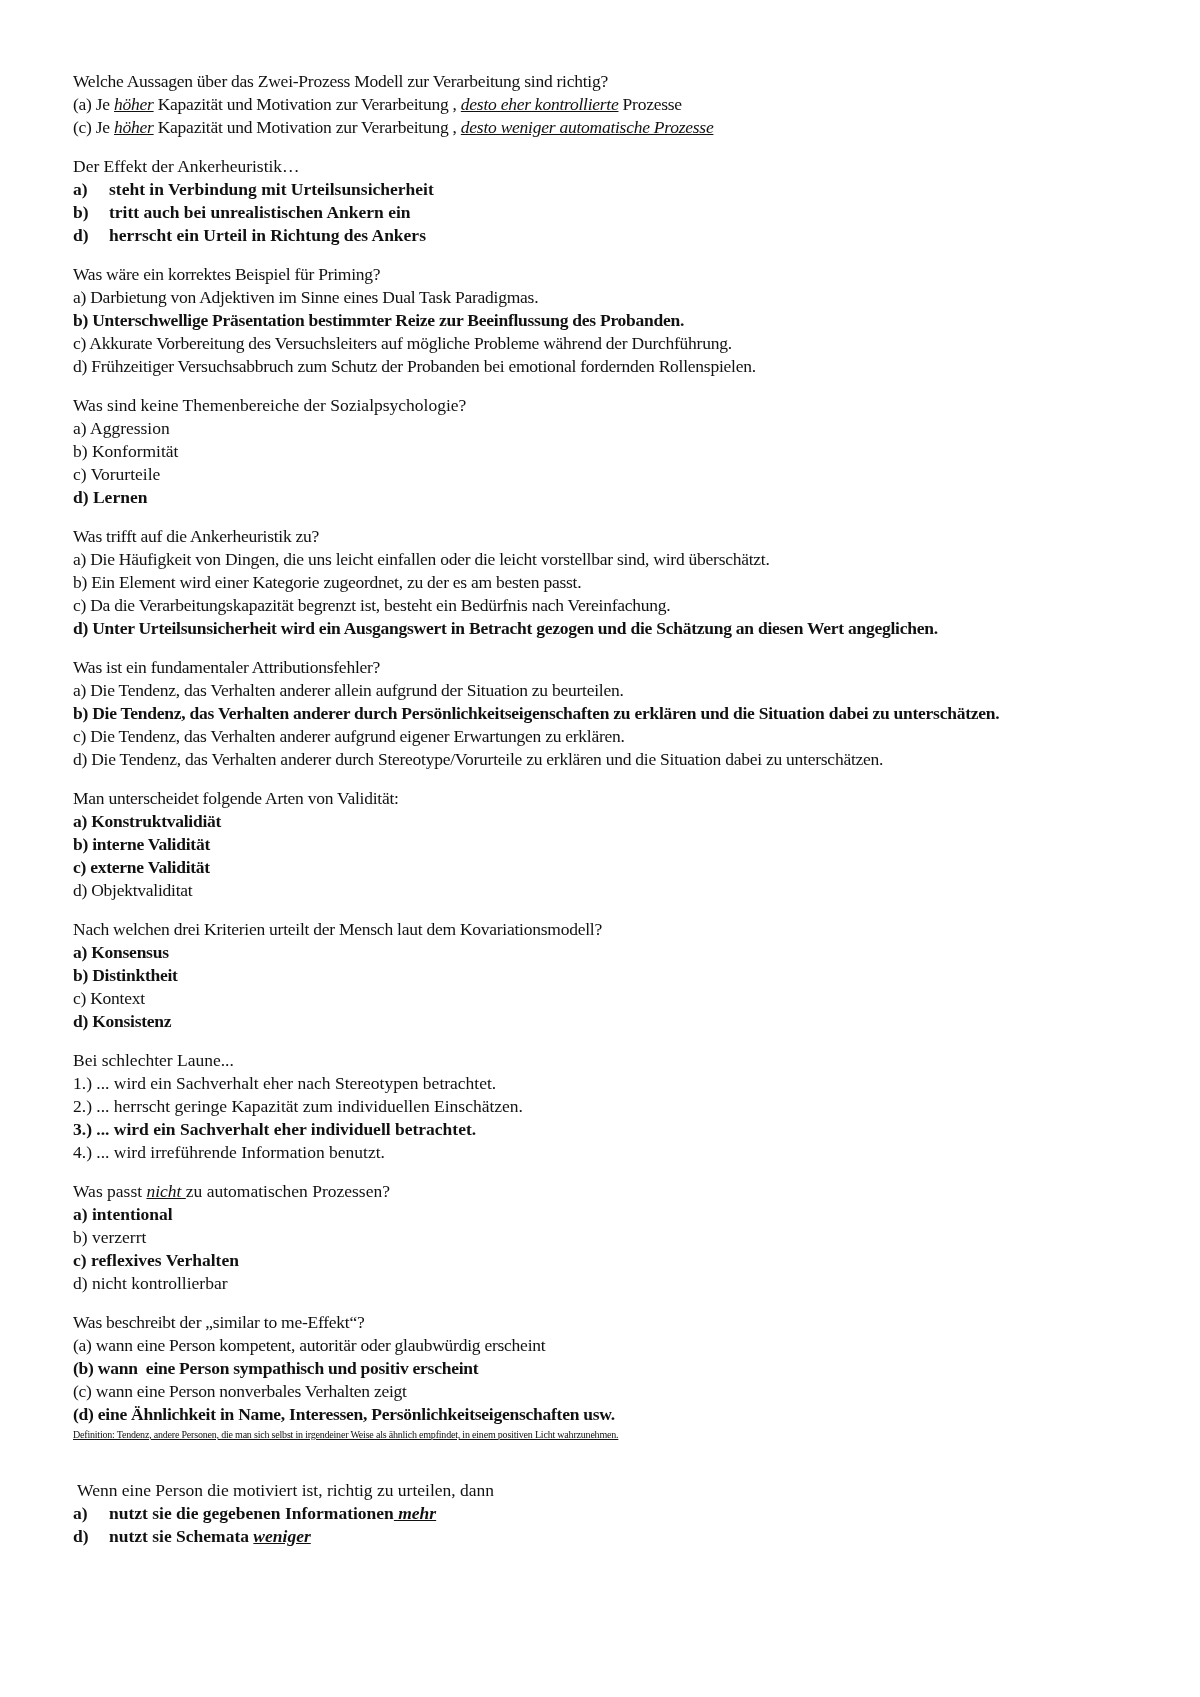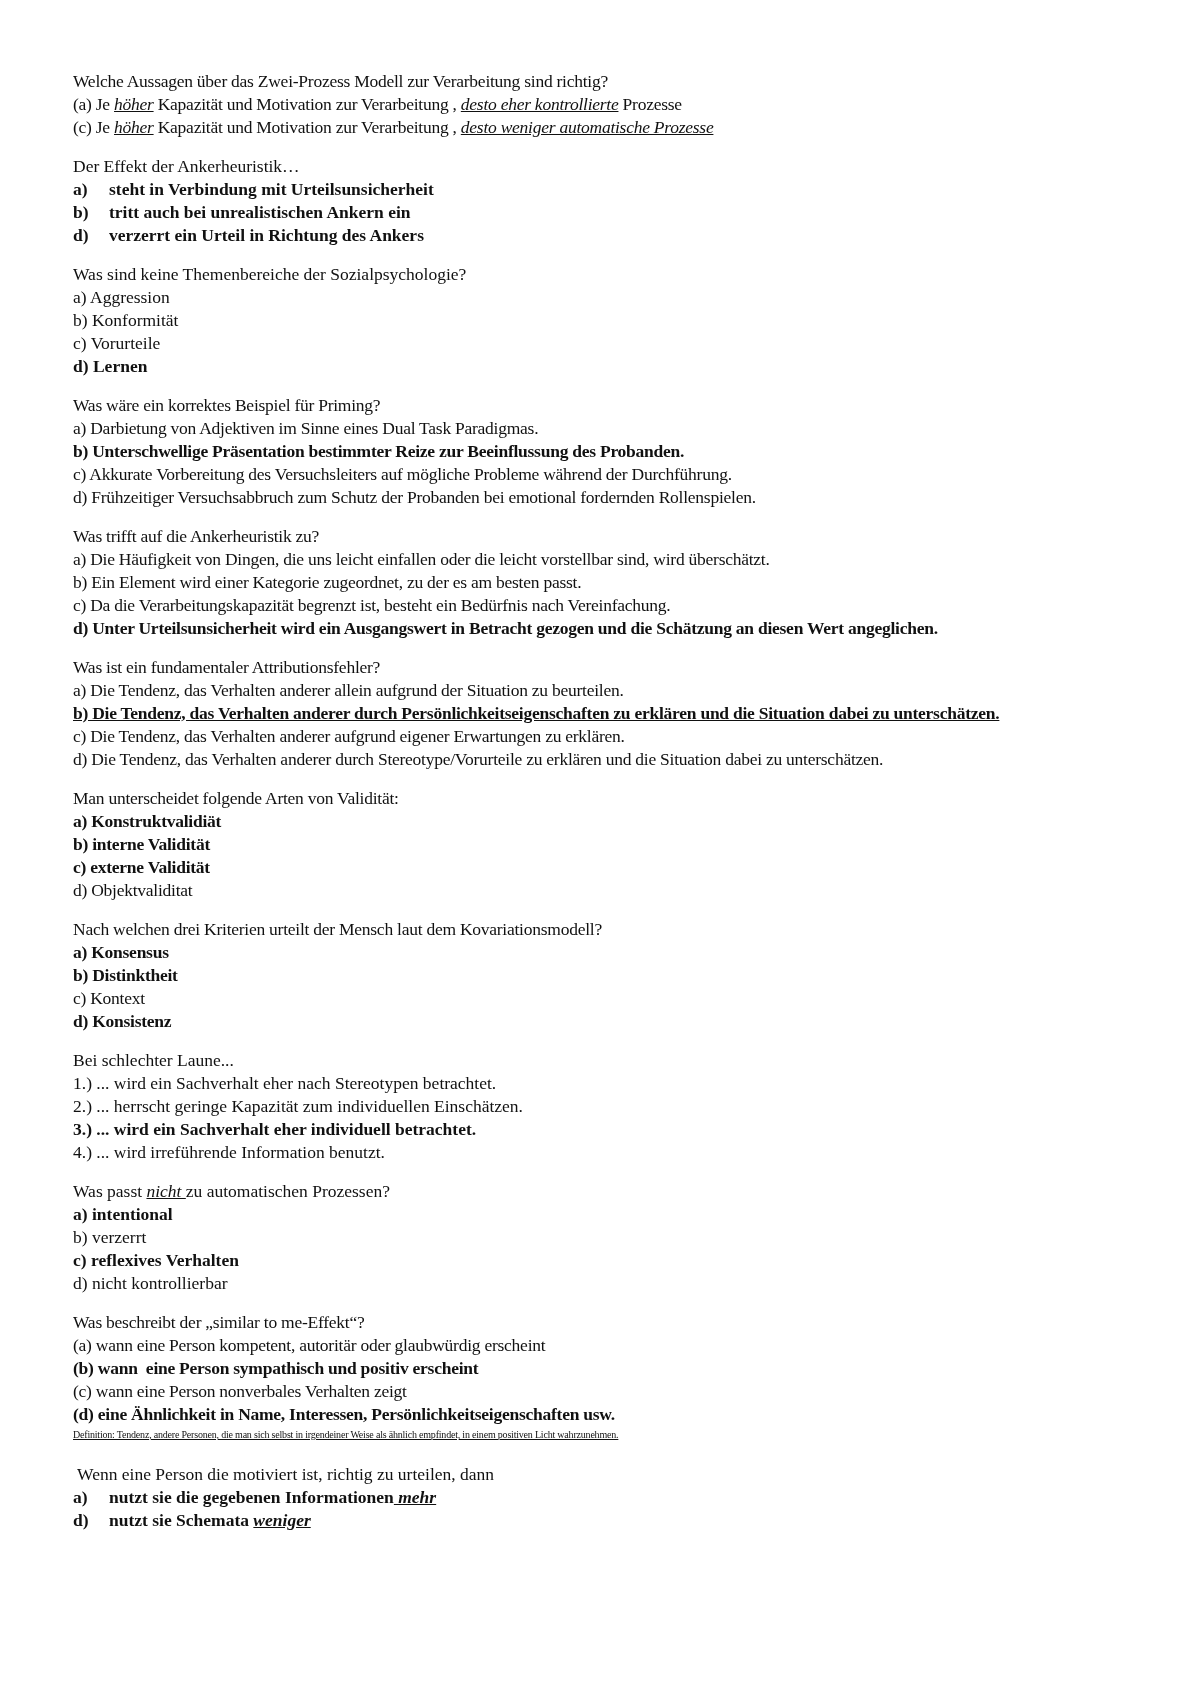--- a/index.html
+++ b/index.html
@@ -2,58 +2,58 @@
 <html><head>
   <meta charset="utf-8">
   <style>
     html, body { margin: 0; padding: 0; background: #ffffff; }
     body { width: 1200px; height: 1697px; position: relative; overflow: hidden;
            font-family: "Liberation Serif", serif; color: #111; }
     .page { position: absolute; left: 73px; top: 70px; width: 1080px; }
     .q { margin: 0 0 16px 0; }
     .line { font-size: 17.5px; line-height: 23px; white-space: nowrap; }
     .narrow { font-size: 17px; letter-spacing: -0.25px; }
-    .wrap { white-space: normal; text-decoration: underline; }
+    .wrap { white-space: normal; }
     .b { font-weight: bold; }
     .u { text-decoration: underline; font-style: italic; }
     .lbl { display: inline-block; width: 36px; }
     .small { font-size: 10px; line-height: 17px; letter-spacing: -0.2px; text-decoration: underline; }
   </style>
 </head>
 <body>
 
 <div class="page">
 
   <div class="q narrow">
     <div class="line">Welche Aussagen über das Zwei-Prozess Modell zur Verarbeitung sind richtig?</div>
     <div class="line"><span>(a) Je </span><span class="u">höher</span><span> Kapazität und Motivation zur Verarbeitung , </span><span class="u">desto eher kontrollierte</span><span> Prozesse</span></div>
     <div class="line"><span>(c) Je </span><span class="u">höher</span><span> Kapazität und Motivation zur Verarbeitung , </span><span class="u">desto weniger automatische Prozesse</span></div>
   </div>
 
   <div class="q">
     <div class="line">Der Effekt der Ankerheuristik…</div>
     <div class="line b"><span class="lbl">a)</span><span>steht in Verbindung mit Urteilsunsicherheit</span></div>
     <div class="line b"><span class="lbl">b)</span><span>tritt auch bei unrealistischen Ankern ein</span></div>
-    <div class="line b"><span class="lbl">d)</span><span>verzerrt ein Urteil in Richtung des Ankers</span></div>
+    <div class="line b"><span class="lbl">d)</span><span>herrscht ein Urteil in Richtung des Ankers</span></div>
+  </div>
+
+  <div class="q narrow">
+    <div class="line">Was wäre ein korrektes Beispiel für Priming?</div>
+    <div class="line">a) Darbietung von Adjektiven im Sinne eines Dual Task Paradigmas.</div>
+    <div class="line b">b) Unterschwellige Präsentation bestimmter Reize zur Beeinflussung des Probanden.</div>
+    <div class="line">c) Akkurate Vorbereitung des Versuchsleiters auf mögliche Probleme während der Durchführung.</div>
+    <div class="line">d) Frühzeitiger Versuchsabbruch zum Schutz der Probanden bei emotional fordernden Rollenspielen.</div>
   </div>
 
   <div class="q">
     <div class="line">Was sind keine Themenbereiche der Sozialpsychologie?</div>
     <div class="line">a) Aggression</div>
     <div class="line">b) Konformität</div>
     <div class="line">c) Vorurteile</div>
     <div class="line b">d) Lernen</div>
-  </div>
-
-  <div class="q narrow">
-    <div class="line">Was wäre ein korrektes Beispiel für Priming?</div>
-    <div class="line">a) Darbietung von Adjektiven im Sinne eines Dual Task Paradigmas.</div>
-    <div class="line b">b) Unterschwellige Präsentation bestimmter Reize zur Beeinflussung des Probanden.</div>
-    <div class="line">c) Akkurate Vorbereitung des Versuchsleiters auf mögliche Probleme während der Durchführung.</div>
-    <div class="line">d) Frühzeitiger Versuchsabbruch zum Schutz der Probanden bei emotional fordernden Rollenspielen.</div>
   </div>
 
   <div class="q narrow">
     <div class="line">Was trifft auf die Ankerheuristik zu?</div>
     <div class="line">a) Die Häufigkeit von Dingen, die uns leicht einfallen oder die leicht vorstellbar sind, wird überschätzt.</div>
     <div class="line">b) Ein Element wird einer Kategorie zugeordnet, zu der es am besten passt.</div>
     <div class="line">c) Da die Verarbeitungskapazität begrenzt ist, besteht ein Bedürfnis nach Vereinfachung.</div>
     <div class="line b">d) Unter Urteilsunsicherheit wird ein Ausgangswert in Betracht gezogen und die Schätzung an diesen Wert angeglichen.</div>
   </div>
 
@@ -90,21 +90,21 @@
   </div>
 
   <div class="q">
     <div class="line"><span>Was passt </span><span class="u">nicht </span><span>zu automatischen Prozessen?</span></div>
     <div class="line b">a) intentional</div>
     <div class="line">b) verzerrt</div>
     <div class="line b">c) reflexives Verhalten</div>
     <div class="line">d) nicht kontrollierbar</div>
   </div>
 
-  <div class="q narrow" style="margin-bottom:20px;">
+  <div class="q narrow" style="margin-bottom:36px;">
     <div class="line">Was beschreibt der „similar to me-Effekt“?</div>
     <div class="line">(a) wann eine Person kompetent, autoritär oder glaubwürdig erscheint</div>
     <div class="line b" style="white-space:pre;">(b) wann  eine Person sympathisch und positiv erscheint</div>
     <div class="line">(c) wann eine Person nonverbales Verhalten zeigt</div>
     <div class="line b">(d) eine Ähnlichkeit in Name, Interessen, Persönlichkeitseigenschaften usw.</div>
     <div class="small">Definition: Tendenz, andere Personen, die man sich selbst in irgendeiner Weise als ähnlich empfindet, in einem positiven Licht wahrzunehmen.</div>
   </div>
 
   <div class="q">
     <div class="line" style="white-space:pre;"> Wenn eine Person die motiviert ist, richtig zu urteilen, dann</div>

